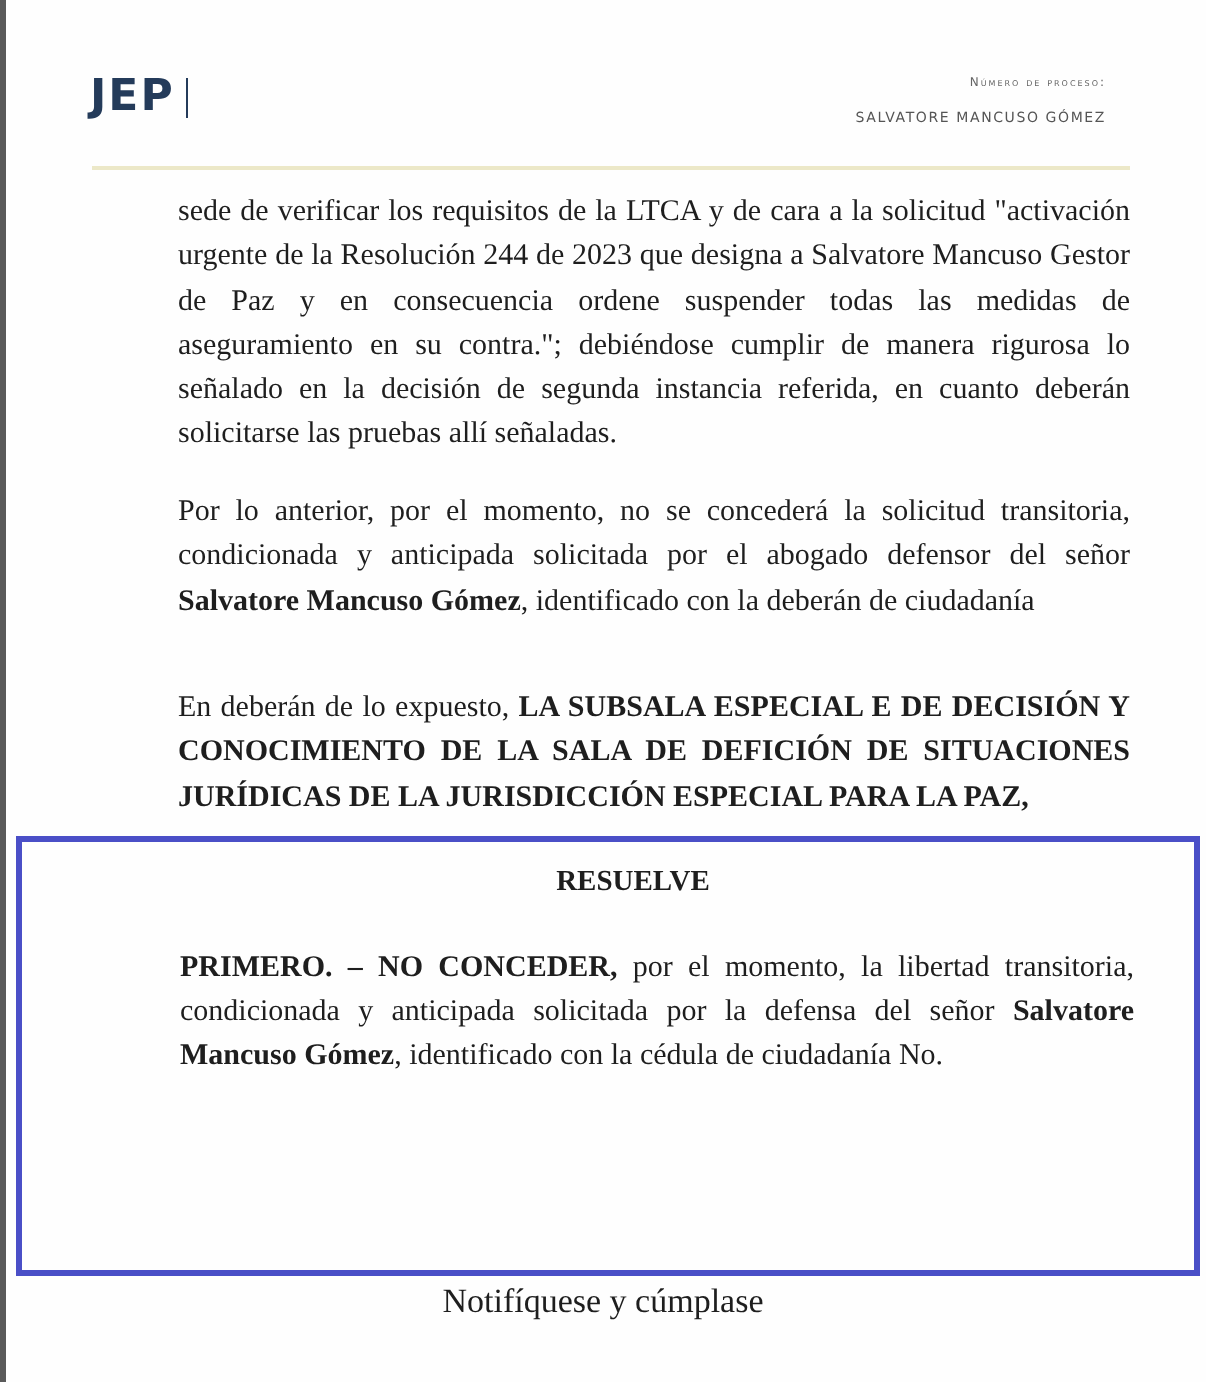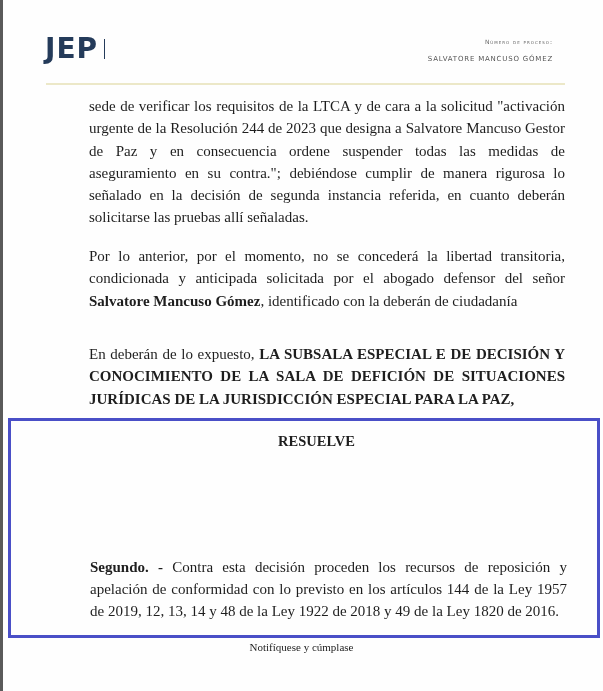--- a/index.html
+++ b/index.html
@@ -6,61 +6,61 @@
     body {
       width: 603px; height: 691px; position: relative; overflow: hidden;
       background: #ffffff;
       font-family: "Liberation Serif", "DejaVu Serif", serif;
       color: #1e1e1e;
     }
     .left-edge { position: absolute; left: 0; top: 0; width: 3px; height: 691px; background: #5a5a5a; }
     .page-bg { position: absolute; left: 3px; top: 0; right: 0; bottom: 0; background: #fefefe; }
 
     .logo { position: absolute; left: 45px; top: 38px; display: flex; align-items: center; }
-    .logo-mark { font-family: "DejaVu Sans", sans-serif; font-weight: bold; font-size: 28px; letter-spacing: 1px; color: #243b5a; line-height: 22px; }
+    .logo-mark { font-family: "DejaVu Sans", sans-serif; font-weight: bold; font-size: 22px; letter-spacing: 1px; color: #243b5a; line-height: 22px; }
     .logo-sep { width: 1px; height: 20px; background: #243b5a; margin: 0 5px 0 6px; }
     .logo-text { font-family: "DejaVu Sans", sans-serif; font-size: 8.5px; letter-spacing: 1px; color: #2f4664; line-height: 10.5px; }
 
     .proc-label { position: absolute; right: 50px; top: 38px; font-family: "DejaVu Sans", sans-serif; font-size: 6px; letter-spacing: 1px; color: #666; font-variant: small-caps; }
     .proc-name { position: absolute; right: 50px; top: 55px; font-family: "DejaVu Sans", sans-serif; font-size: 7px; letter-spacing: 0.8px; color: #555; }
 
     .header-rule { position: absolute; left: 46px; right: 38px; top: 83px; height: 2px; background: #ece8c8; }
 
     .para { position: absolute; left: 89px; width: 476px; font-size: 15px; line-height: 22.3px; text-align: justify; }
     .para b { font-weight: bold; }
     .p1 { top: 95px; }
     .p2 { top: 245px; }
     .p3 { top: 343px; }
 
     .resolve-box { position: absolute; left: 8px; top: 418px; width: 586px; height: 214px; border: 3px solid #4a4fc7; box-sizing: content-box; }
     .resolve-title { position: absolute; left: 0; right: 0; top: 12px; text-align: center; font-weight: bold; font-size: 14.5px; margin-left: 25px; }
     .res-para { position: absolute; left: 79px; width: 477px; font-size: 15px; line-height: 22px; text-align: justify; }
     .r1 { top: 52px; }
     .r2 { top: 135px; }
-    .notify { position: absolute; left: 0; right: 0; top: 641px; text-align: center; font-size: 11px; }
+    .notify { position: absolute; left: 0; right: 0; top: 641px; text-align: center; font-size: 17px; }
   </style>
 </head>
 <body>
 
 <div class="left-edge"></div>
 <div class="page-bg"></div>
 
 <div class="logo">
   <span class="logo-mark">JEP</span>
   <span class="logo-sep"></span>
 </div>
 
 <div class="proc-label">Número de proceso:</div>
 <div class="proc-name">SALVATORE MANCUSO GÓMEZ</div>
 <div class="header-rule"></div>
 
 <div class="para p1">sede de verificar los requisitos de la LTCA y de cara a la solicitud "activación urgente de la Resolución 244 de 2023 que designa a Salvatore Mancuso Gestor de Paz y en consecuencia ordene suspender todas las medidas de aseguramiento en su contra."; debiéndose cumplir de manera rigurosa lo señalado en la decisión de segunda instancia referida, en cuanto deberán solicitarse las pruebas allí señaladas.</div>
 
-<div class="para p2"><span>Por lo anterior, por el momento, no se concederá la libertad transitoria, condicionada y anticipada solicitada por el abogado defensor del señor </span><b>Salvatore Mancuso Gómez</b><span>, identificado con la deberán de ciudadanía</span></div>
+<div class="para p2"><span>Por lo anterior, por el momento, no se concederá la solicitud transitoria, condicionada y anticipada solicitada por el abogado defensor del señor </span><b>Salvatore Mancuso Gómez</b><span>, identificado con la deberán de ciudadanía</span></div>
 
 <div class="para p3"><span>En deberán de lo expuesto, </span><b>LA SUBSALA ESPECIAL E DE DECISIÓN Y CONOCIMIENTO DE LA SALA DE DEFICIÓN DE SITUACIONES JURÍDICAS DE LA JURISDICCIÓN ESPECIAL PARA LA PAZ,</b></div>
 
 <div class="resolve-box">
   <div class="resolve-title">RESUELVE</div>
-  <div class="res-para r2"><b>Segundo. -</b><span> Contra esta decisión proceden los recursos de reposición y apelación de conformidad con lo previsto en los artículos 144 de la Ley 1957 de 2019, 12, 13, 14 y 48 de la Ley 1922 de 2018 y 49 de la Ley 1820 de 2016.</span></div>
+  <div class="res-para r1"><b>PRIMERO. – NO CONCEDER,</b><span> por el momento, la libertad transitoria, condicionada y anticipada solicitada por la defensa del señor </span><b>Salvatore Mancuso Gómez</b><span>, identificado con la cédula de ciudadanía No.</span></div>
 </div>
 
 <div class="notify">Notifíquese y cúmplase</div>
 
 </body></html>

